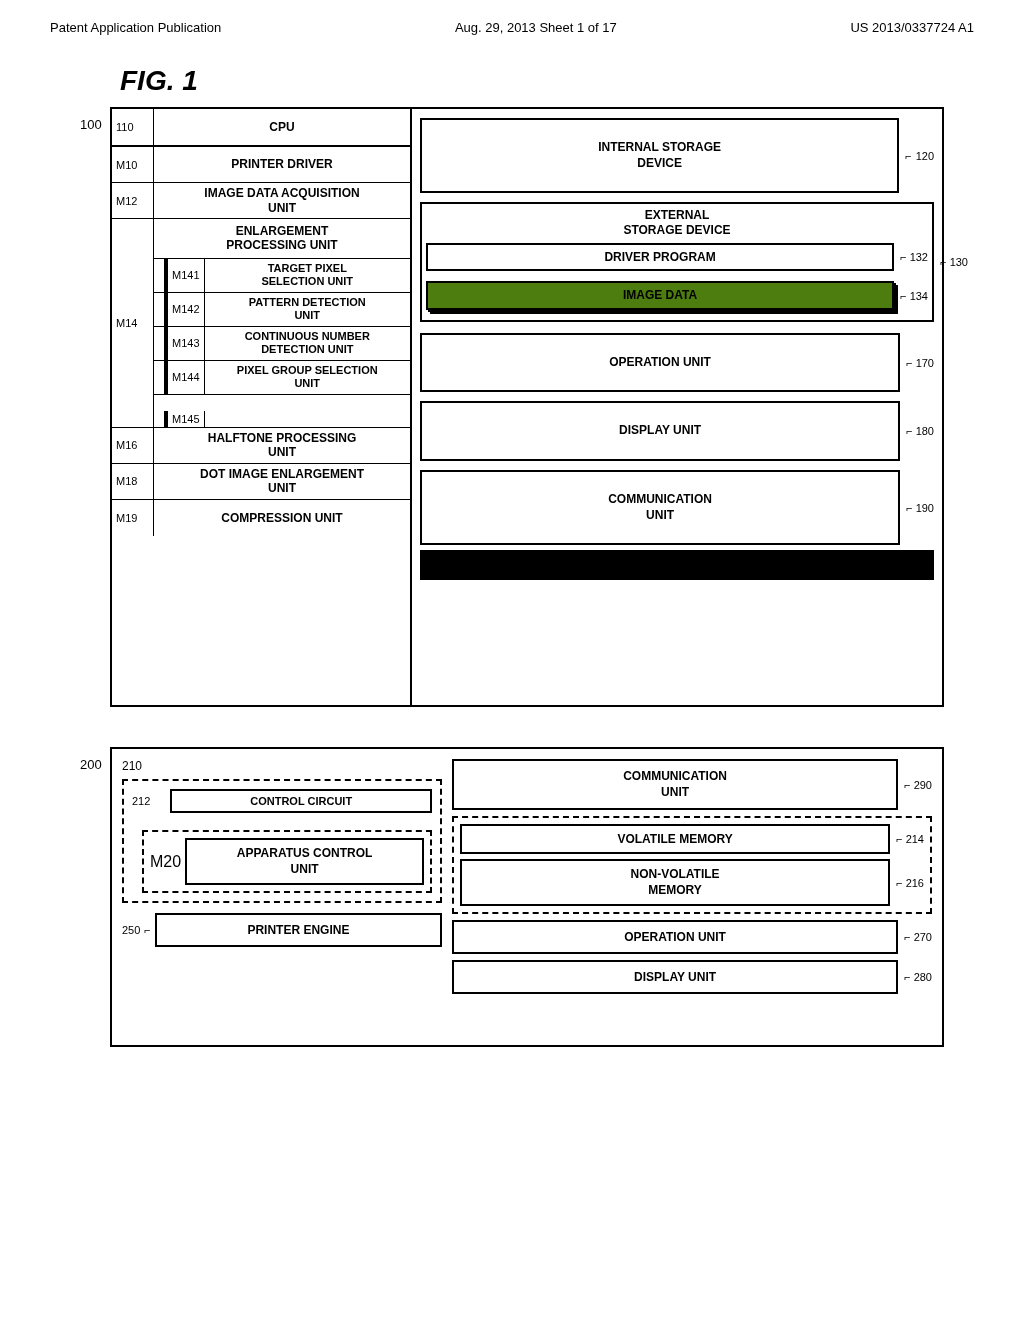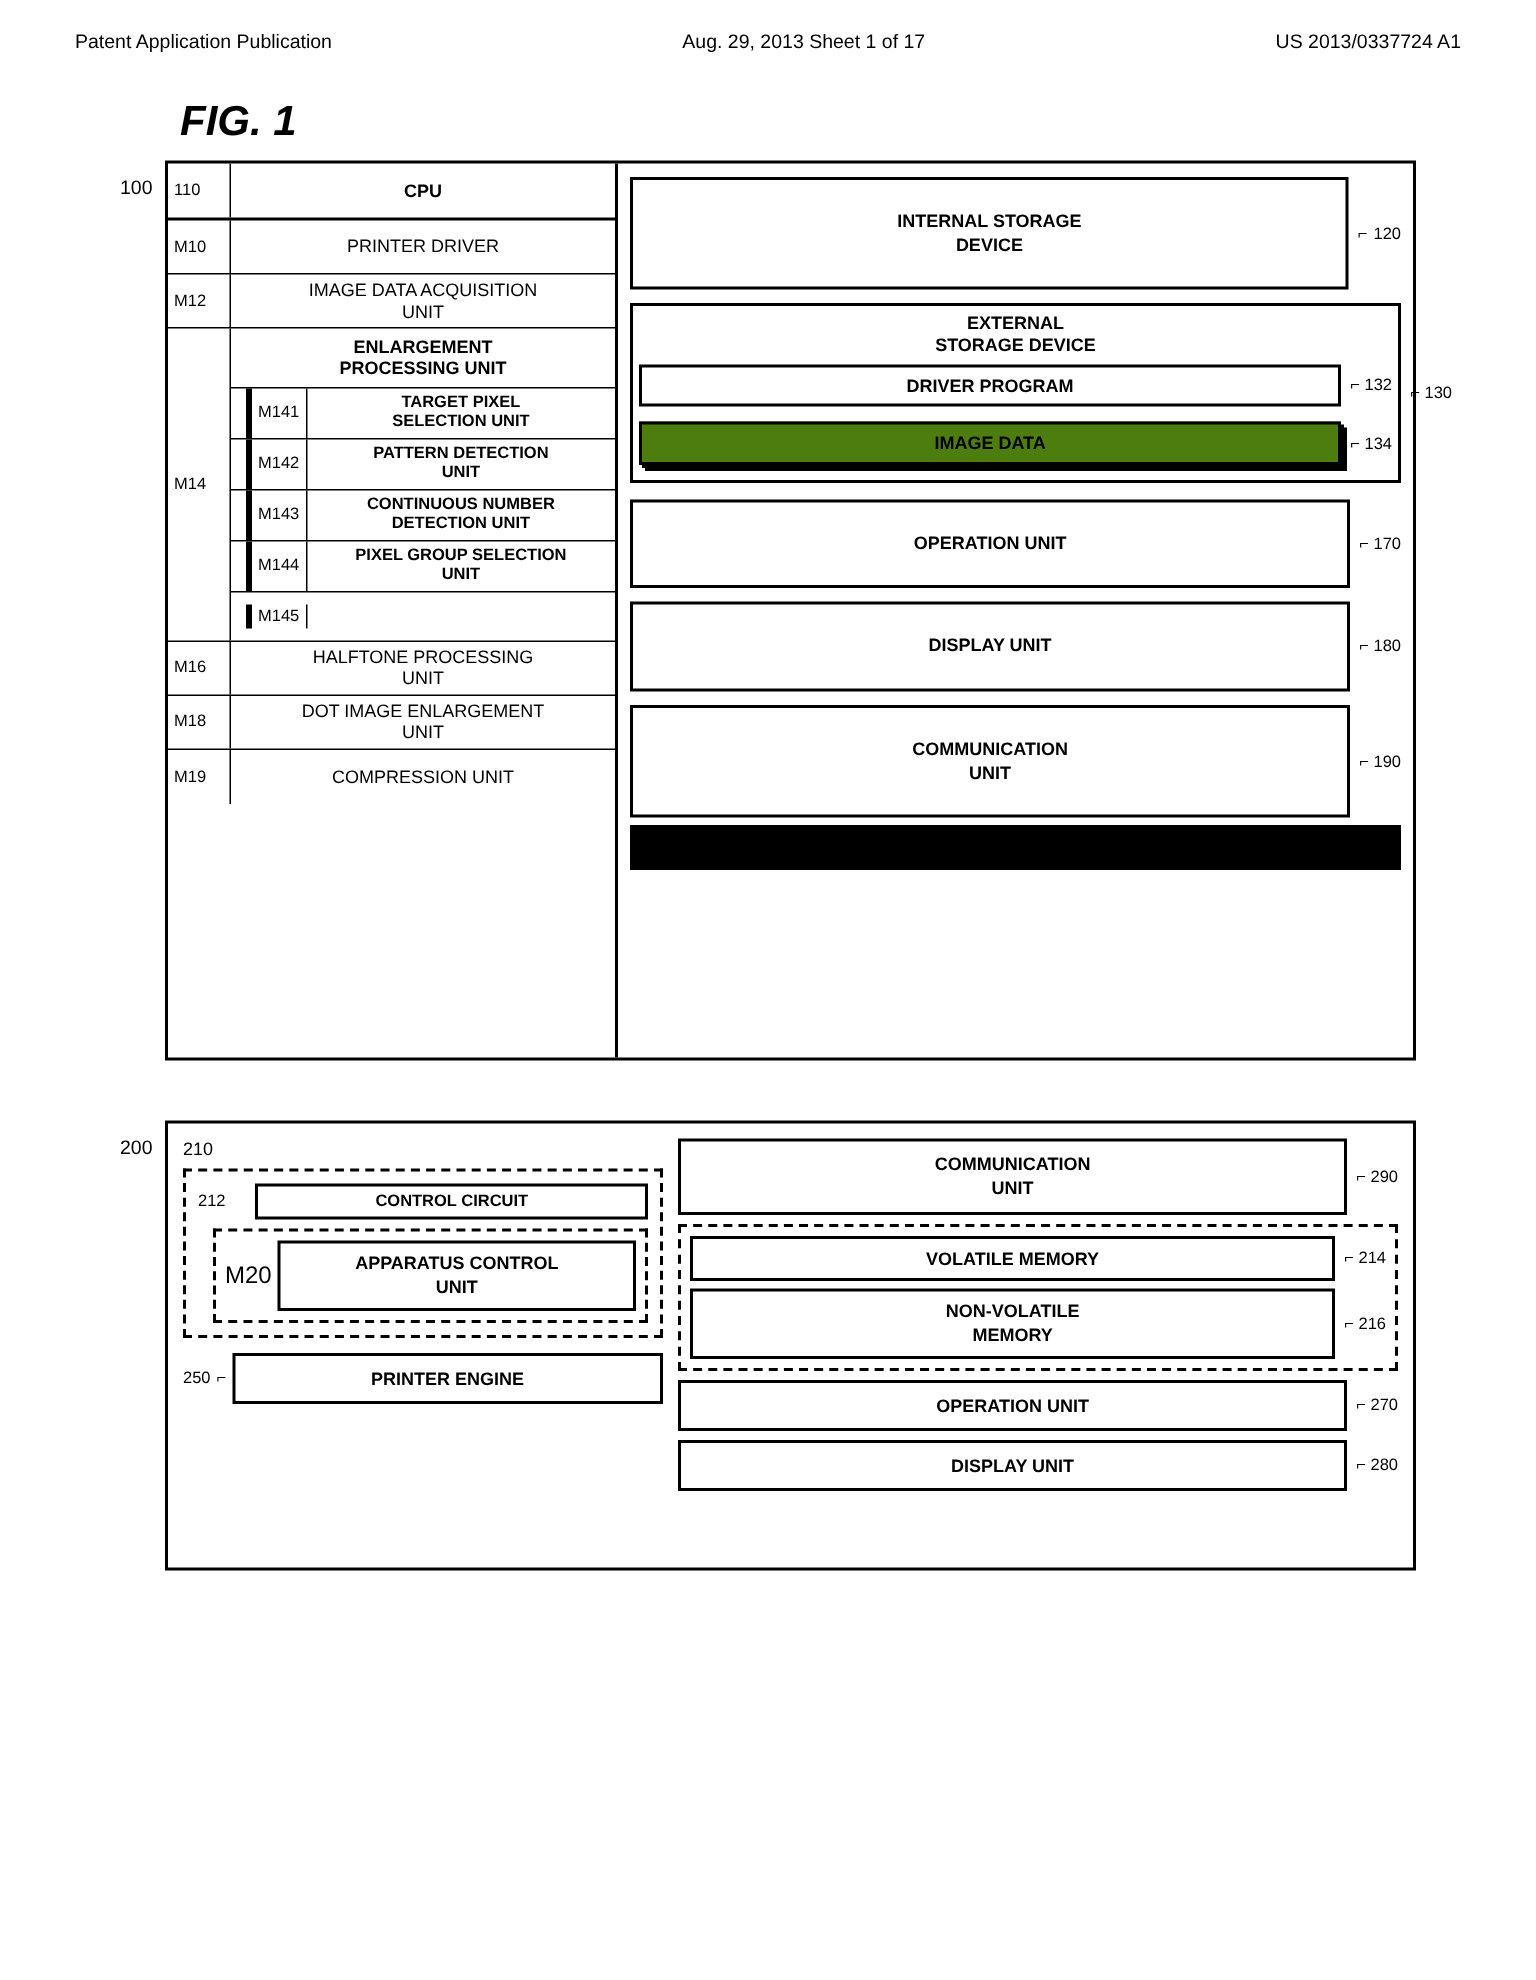--- a/index.html
+++ b/index.html
@@ -73,21 +73,21 @@
       font-size: 11px;
       padding: 2px 4px;
       white-space: nowrap;
       display: flex;
       align-items: center;
       min-width: 42px;
       border-right: 1px solid #000;
     }
     .row-content {
       font-size: 12px;
-      font-weight: normal;
+      font-weight: bold;
       padding: 3px 6px;
       display: flex;
       align-items: center;
       justify-content: center;
       text-align: center;
       flex: 1;
       line-height: 1.2;
     }
     .right-box {
       border: 2px solid #000;
@@ -203,21 +203,21 @@
             <div style="display:flex; align-items:stretch; border-bottom:1px solid #000; min-height:34px;">
               <div style="font-size:11px; padding:2px 4px; display:flex; align-items:center; min-width:30px; border-right:1px solid #000; border-left:4px solid #000; margin-left:10px;">M143</div>
               <div style="font-size:11px; font-weight:bold; padding:3px 6px; display:flex; align-items:center; justify-content:center; text-align:center; flex:1; line-height:1.2;">CONTINUOUS NUMBER<br>DETECTION UNIT</div>
             </div>
 
             <div style="display:flex; align-items:stretch; border-bottom:1px solid #000; min-height:34px;">
               <div style="font-size:11px; padding:2px 4px; display:flex; align-items:center; min-width:30px; border-right:1px solid #000; border-left:4px solid #000; margin-left:10px;">M144</div>
               <div style="font-size:11px; font-weight:bold; padding:3px 6px; display:flex; align-items:center; justify-content:center; text-align:center; flex:1; line-height:1.2;">PIXEL GROUP SELECTION<br>UNIT</div>
             </div>
 
-            <div style="display:flex; align-items:center; min-height:32px;">
+            <div style="display:flex; align-items:flex-end; min-height:32px;">
               <div style="font-size:11px; padding:2px 4px; display:flex; align-items:center; min-width:30px; border-right:1px solid #000; border-left:4px solid #000; margin-left:10px;">M145</div>
             </div>
           </div>
         </div>
 
         <div class="left-row">
           <div class="row-label">M16</div>
           <div class="row-content">HALFTONE PROCESSING<br>UNIT</div>
         </div>
 
@@ -286,21 +286,21 @@
   <div class="diag2-container">
     <div class="diag2-label">200</div>
 
     <div class="diag2-outer">
 
       <div class="diag2-left">
         <div style="font-size:12px; margin-bottom:6px;">210</div>
 
         <div class="dashed-box">
 
-          <div style="display:flex; align-items:center; gap:20px; margin-bottom:6px;">
+          <div style="display:flex; align-items:center; gap:20px; margin-bottom:17px;">
             <div style="font-size:11px; white-space:nowrap;">212</div>
             <div style="font-size:11px; border:2px solid #000; padding:4px 8px; font-weight:bold; flex:1; text-align:center;">CONTROL CIRCUIT</div>
           </div>
 
           <div style="border:2px dashed #000; padding:6px; margin-left:10px;">
             <div style="display:flex; align-items:center; gap:4px;">
               <div style="font-size:16px; white-space:nowrap;">M20</div>
               <div style="font-size:12px; font-weight:bold; border:2px solid #000; padding:6px 8px; text-align:center; flex:1; line-height:1.3;">APPARATUS CONTROL<br>UNIT</div>
             </div>
           </div>

